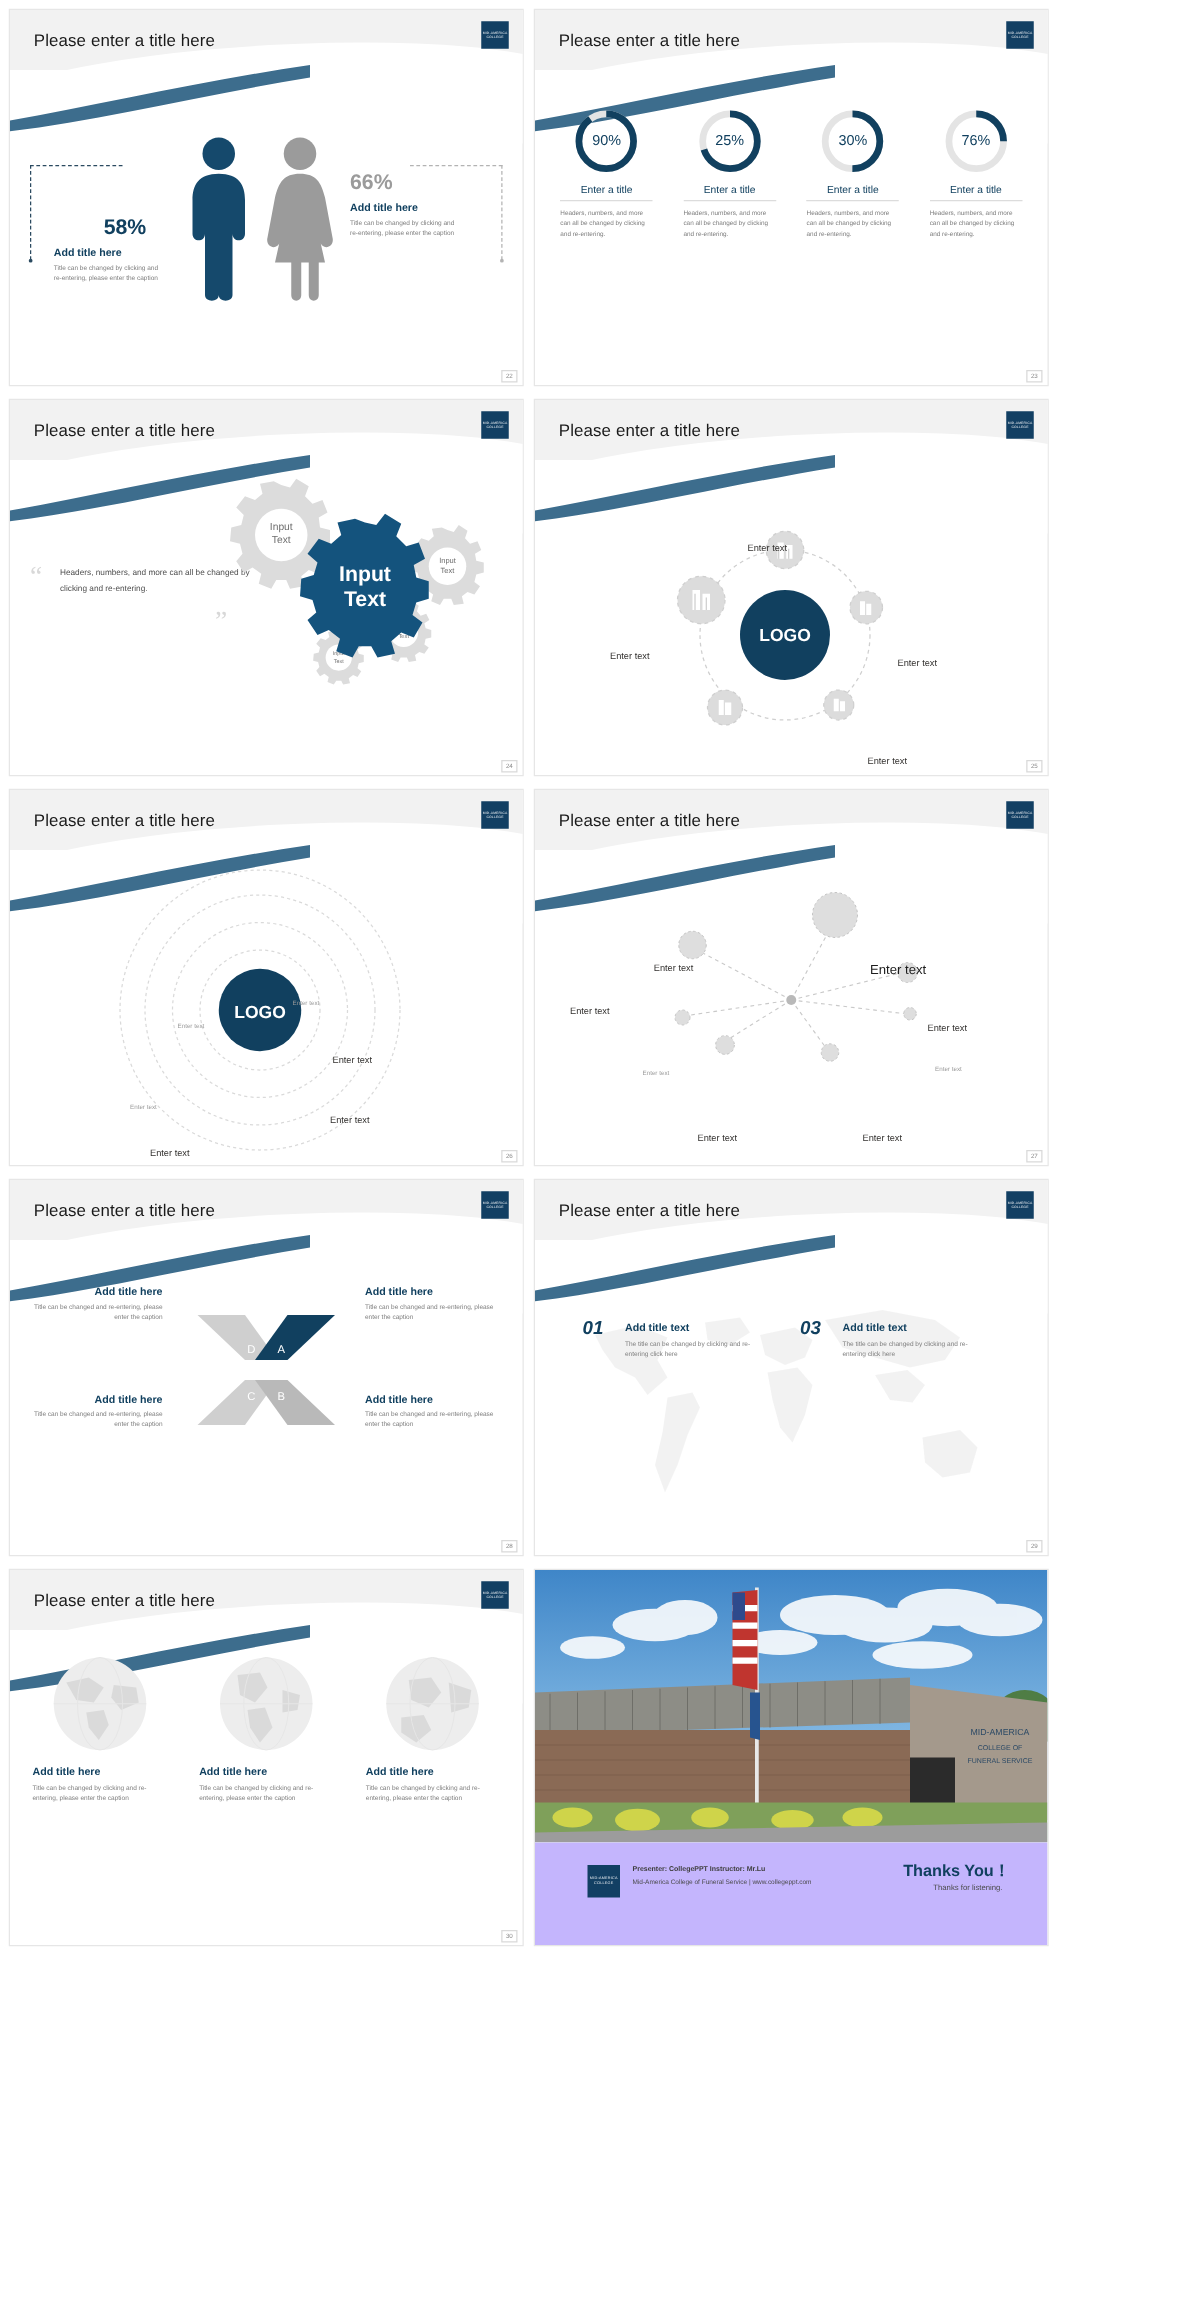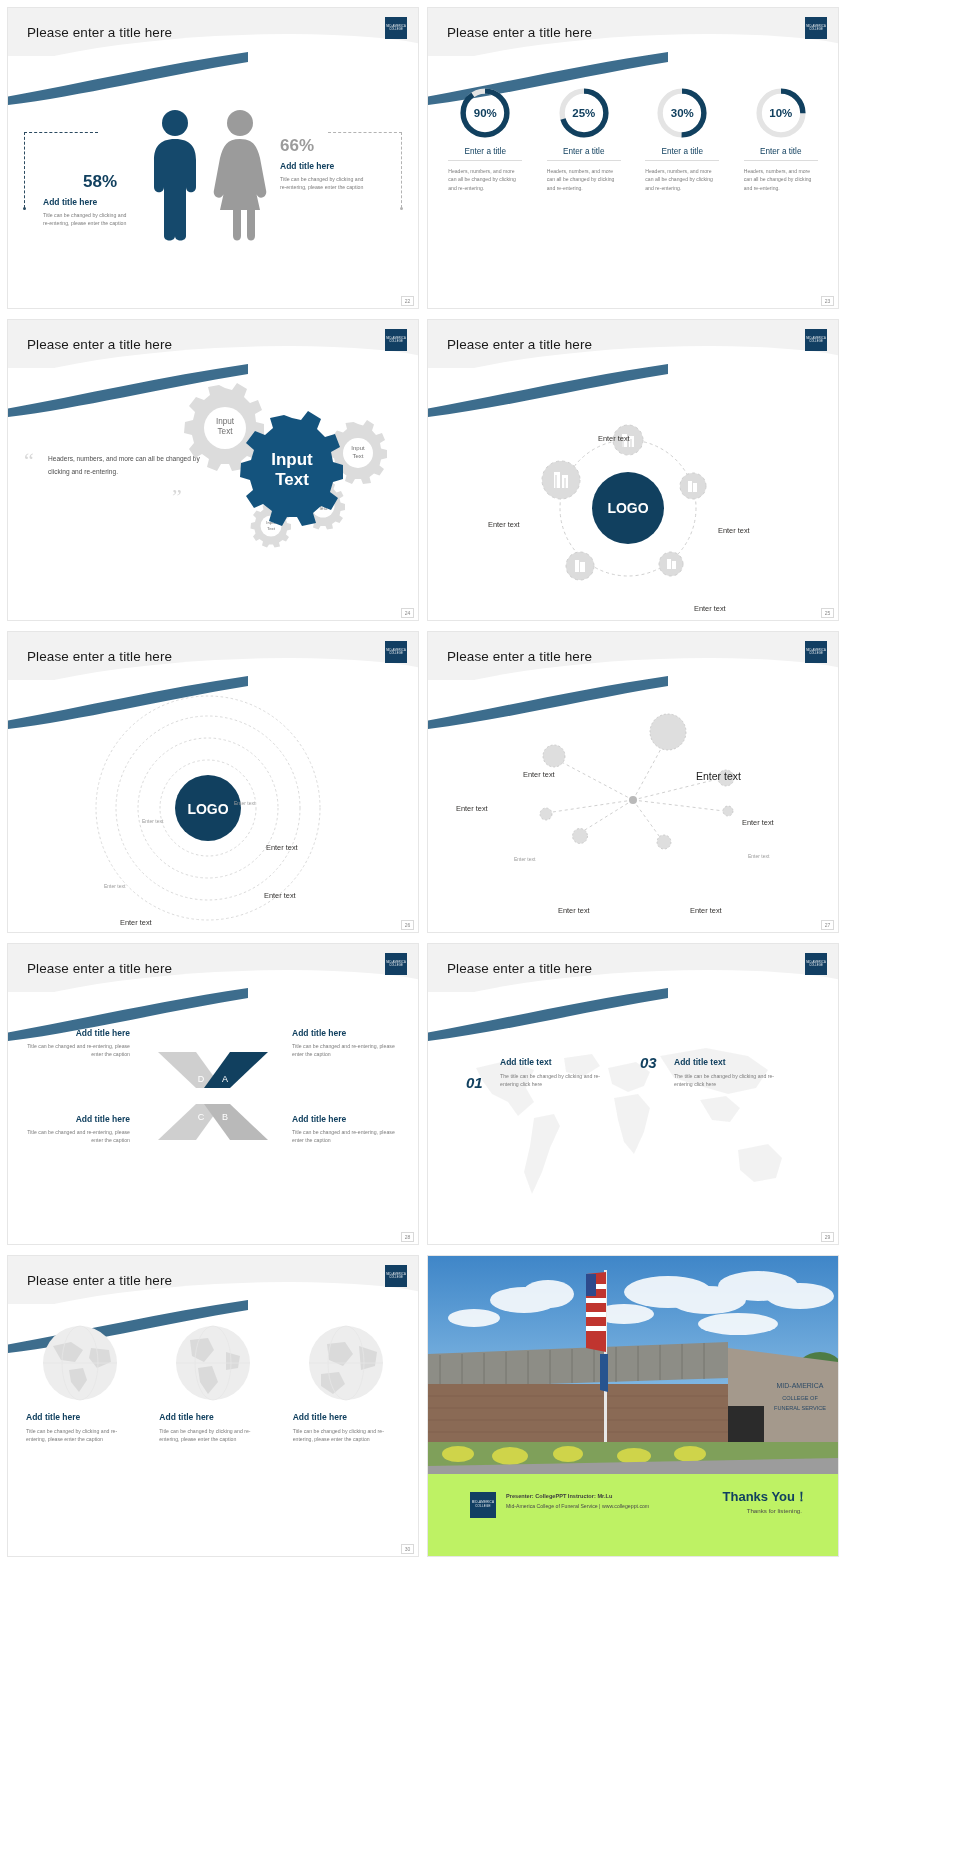--- a/index.html
+++ b/index.html
@@ -87,40 +87,40 @@
   .dash-R { position: absolute; right: 16px; top: 38px; width: 74px; height: 76px;
             border-right: 1px dashed #b3b3b3; border-top: 1px dashed #b3b3b3; }
   .dash-R:after { content:""; position:absolute; right:-2px; bottom:-2px; width:3px;height:3px;border-radius:50%;background:#b3b3b3;}
 
   
   .donut-row { position: absolute; top: 30px; left: 8px; right: 8px; display: flex; }
   .donut-col { flex: 1; display: flex; flex-direction: column; align-items: center; }
   .donut { position: relative; width: 54px; height: 54px; }
   .donut span {
     position: absolute; inset: 0; display: flex; align-items: center; justify-content: center;
-    font-size: 11.5px; font-weight: bold; color: #11405f; text-align: right;
+    font-size: 11.5px; font-weight: normal; color: #11405f; text-align: right;
   }
   .donut-title { margin-top: 7px; font-size: 8.2px; font-weight: normal; color: #11405f; }
   .donut-rule { margin-top: 4px; width: 74px; height: 1px; background: #dcdcdc; }
   .donut-body { margin-top: 6px; width: 74px; font-size: 5.1px; color: #7d7d7d; line-height: 8.4px; }
 
   
   .quote { font-size: 22px; color: #d8d8d8; font-family: "Liberation Serif", serif; line-height: 10px; }
 
   
   .lbl { font-size: 7.4px; color: #33312f; margin-top: 46px; }
   .lbl.sm { font-size: 5px; color: #9a9a9a; }
   .lbl.lg { font-size: 10.5px; color: #1d1d1d; }
 
   
   .bignum { font-size: 15px; font-weight: bold; font-style: italic; color: #11405f; }
 
   
   .photo { position: absolute; top: 0; left: 0; width: 410px; height: 218px; overflow: hidden; }
-  .final-foot { position: absolute; left: 0; right: 0; bottom: 0; height: 82px; background: #bef264; }
+  .final-foot { position: absolute; left: 0; right: 0; bottom: 0; height: 82px; background: #c4b5fd; }
   .foot-logo { position: absolute; left: 42px; top: 18px; width: 26px; height: 26px; background: #123f63;
                display:flex;flex-direction:column;align-items:center;justify-content:center;}
   .foot-logo i { display:block;font-style:normal;color:#fff;font-size:3px;line-height:3.8px;letter-spacing:.2px;opacity:.9;}
   .foot-l1 { position:absolute; left:78px; top:19px; font-size:5.6px; font-weight:bold; color:#3d3d3d; }
   .foot-l2 { position:absolute; left:78px; top:29px; font-size:5.2px; color:#4a4a4a; }
   .thanks { position:absolute; right:30px; top:14px; font-size:13px; font-weight:bold; color:#11405f; }
   .thanks-sub { position:absolute; right:36px; top:33px; font-size:6.2px; color:#4a4a4a; }
 </style>
 </head>
 <body>
@@ -224,21 +224,21 @@
           <div class="donut-rule"></div>
           <div class="donut-body">Headers, numbers, and more can all be changed by clicking and re-entering.</div>
         </div>
 
         <div class="donut-col">
           <div class="donut">
             <svg viewBox="0 0 42 42" width="54" height="54">
               <circle cx="21" cy="21" r="17" fill="none" stroke="#e4e4e4" stroke-width="4.2"></circle>
               <circle cx="21" cy="21" r="17" fill="none" stroke="#11405f" stroke-width="4.2" stroke-dasharray="26.7 80.1" stroke-linecap="butt" transform="rotate(-90 21 21)"></circle>
             </svg>
-            <span>10%</span>
+            <span>76%</span>
           </div>
           <div class="donut-title">Enter a title</div>
           <div class="donut-rule"></div>
           <div class="donut-body">Headers, numbers, and more can all be changed by clicking and re-entering.</div>
         </div>
 
       </div>
     </div>
   </div>
 
@@ -505,21 +505,21 @@
           <path d="M170 46 L198 40 L212 50 L206 64 L190 70 L174 62 Z"></path>
           <path d="M176 76 L200 72 L212 86 L206 110 L196 132 L186 120 L180 98 Z"></path>
           <path d="M222 34 L268 26 L310 34 L330 48 L318 66 L290 72 L262 64 L236 56 Z"></path>
           <path d="M262 78 L288 74 L302 86 L292 100 L274 98 Z"></path>
           <path d="M300 128 L330 122 L344 136 L338 156 L316 160 L302 148 Z"></path>
           <path d="M126 36 L154 32 L162 44 L146 54 L128 50 Z"></path>
         </g>
       </svg>
 
       <div style="position:absolute;left:38px;top:62px;width:150px;">
-        <span class="bignum" style="position:absolute;left:0;top:0;margin-top:20px;">01</span>
+        <span class="bignum" style="position:absolute;left:0;top:0;">01</span>
         <div class="sub-title" style="margin-left:34px;margin-top:3px;">Add title text</div>
         <div class="body-txt" style="margin-left:34px;margin-top:5px;width:118px;">The title can be changed by clicking and re-entering click here</div>
       </div>
       <div style="position:absolute;left:212px;top:62px;width:150px;">
         <span class="bignum" style="position:absolute;left:0;top:0;">03</span>
         <div class="sub-title" style="margin-left:34px;margin-top:3px;">Add title text</div>
         <div class="body-txt" style="margin-left:34px;margin-top:5px;width:118px;">The title can be changed by clicking and re-entering click here</div>
       </div>
     </div>
   </div>

